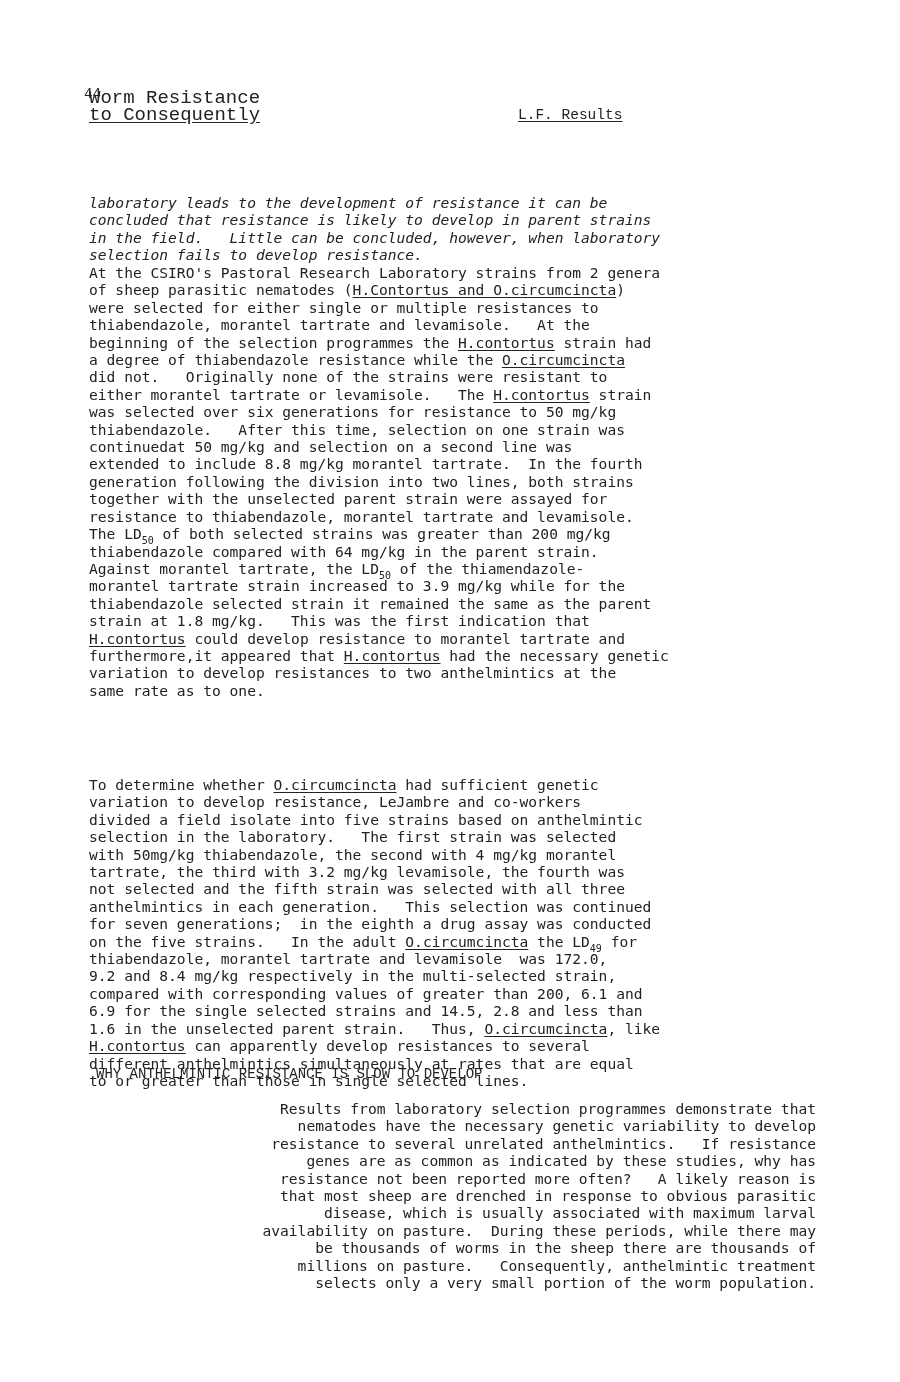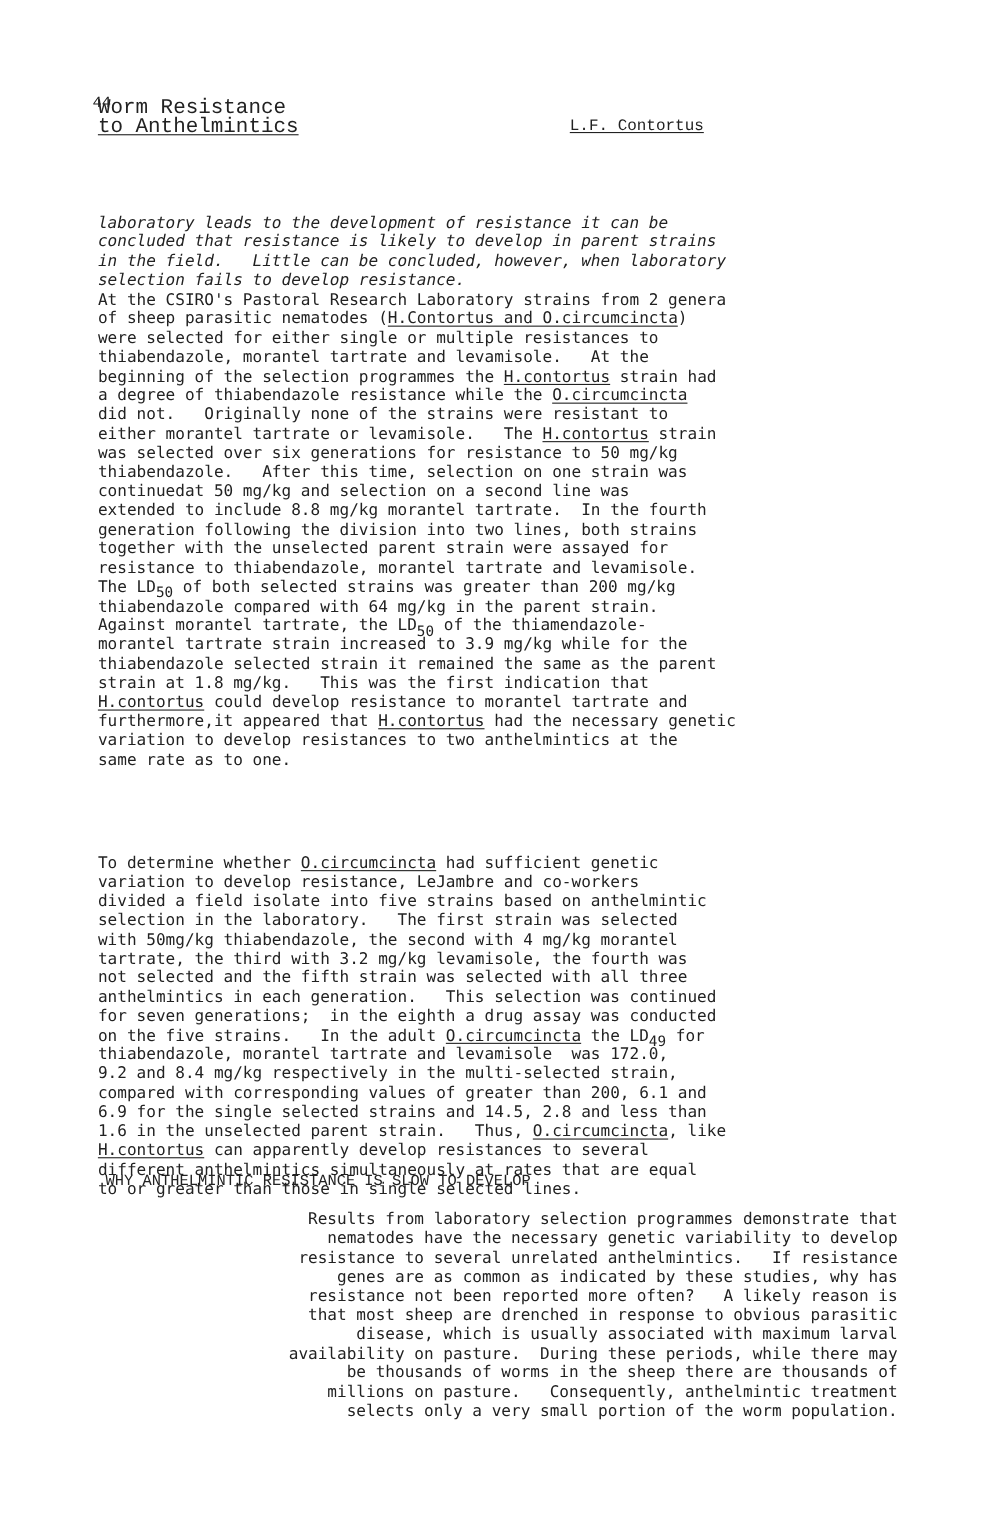--- a/index.html
+++ b/index.html
@@ -10,32 +10,32 @@
   }
   .page-num { position: absolute; left: 84px; top: 56px; font-size: 14px; margin-top: 30px; }
   .hdr-left { position: absolute; left: 89px; top: 90px; font-size: 19px; line-height: 17px; }
   .hdr-right { position: absolute; left: 518px; top: 107px; font-size: 14.5px; line-height: 17px; }
   .u { text-decoration: underline; text-underline-offset: 2px; }
   .para {
     position: absolute; left: 89px; width: 720px;
     font-size: 14.6px; line-height: 17.4px; white-space: pre; margin: 0;
   }
   .heading { position: absolute; left: 96px; top: 1066px; font-size: 14px; text-underline-offset: 2px; }
-  sub { font-size: 13px; vertical-align: -5px; line-height: 0; text-align: right; }
+  sub { font-size: 10px; vertical-align: -5px; line-height: 0; text-align: right; }
 </style>
 </head>
 <body>
 
 <div class="page-num">44</div>
 
 <div class="hdr-left">
   <div>Worm Resistance</div>
-  <div class="u">to Anthelmintics</div>
+  <div class="u">to Consequently</div>
 </div>
-<div class="hdr-right u">L.F. Contortus</div>
+<div class="hdr-right u">L.F. Results</div>
 
 <pre class="para" style="top:194px;font-style:italic;">laboratory leads to the development of resistance it can be
 concluded that resistance is likely to develop in parent strains
 in the field.   Little can be concluded, however, when laboratory
 selection fails to develop resistance.</pre>
 <pre class="para" style="top:264px;">At the CSIRO's Pastoral Research Laboratory strains from 2 genera
 of sheep parasitic nematodes (<span class="u">H.Contortus and O.circumcincta</span>)
 were selected for either single or multiple resistances to
 thiabendazole, morantel tartrate and levamisole.   At the
 beginning of the selection programmes the <span class="u">H.contortus</span> strain had

